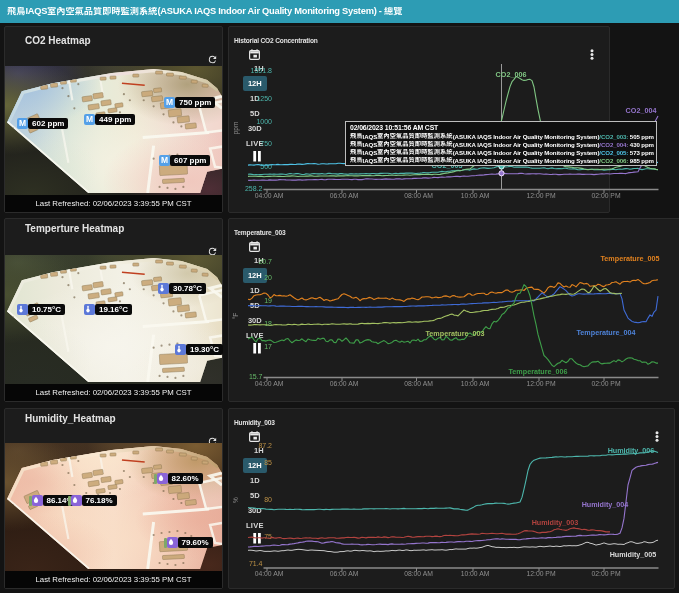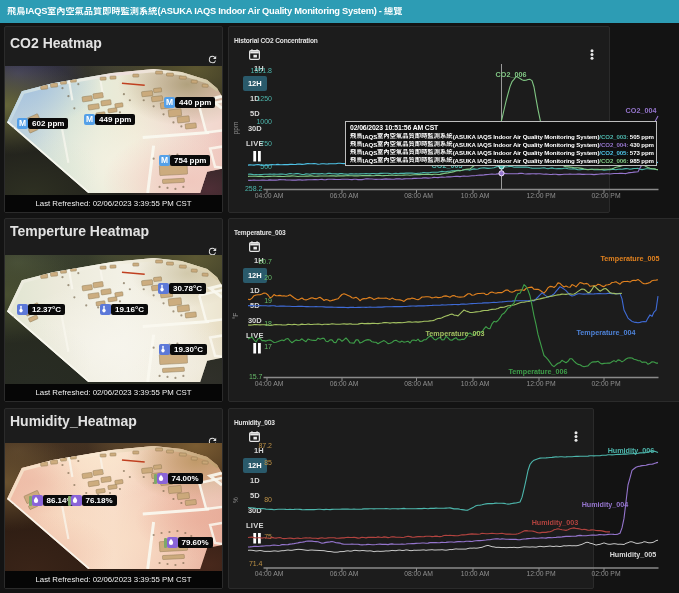--- a/index.html
+++ b/index.html
@@ -1,18 +1,18 @@
 <!DOCTYPE html>
 <html><head><meta charset="utf-8"><style>
 * { margin:0; padding:0; box-sizing:border-box; }
 html,body { width:679px; height:593px; background:#131313; font-family:"Liberation Sans",sans-serif; overflow:hidden; }
 #header { position:absolute; left:0; top:0; width:679px; height:23px; background:#2D9CB4; color:#fff;
   font-size:9.3px; font-weight:bold; line-height:23px; padding-left:7px; letter-spacing:-0.25px; white-space:nowrap; }
 .panel { position:absolute; background:#1C1C1C; border:1px solid #2B2B2B; border-radius:2px; }
-.ptitle { position:absolute; left:5px; top:8px; font-size:14px; font-weight:bold; color:#E2E2E2; }
+.ptitle { position:absolute; left:20px; top:8px; font-size:10px; font-weight:bold; color:#E2E2E2; }
 .ricon { position:absolute; right:4px; top:27px; }
 .himg { position:absolute; left:0; right:0; overflow:hidden; }
 .lastbar { position:absolute; left:0; right:0; bottom:0; height:17px; background:#060606; color:#F0F0F0;
   font-size:7.8px; text-align:center; line-height:17px; }
 .hl { position:absolute; display:flex; height:11px; }
 .sliv { width:2.5px; height:10px; margin-top:0.5px; background:#7FA868; border-radius:1px; flex:none; }
 .mi { width:11px; height:11px; border-radius:2px; color:#fff; font-size:8.5px; font-weight:bold; text-align:center; line-height:11px; flex:none; }
 .pill { background:#0A0A0A; color:#fff; font-size:8px; font-weight:bold; line-height:11px; padding:0 4px; border-radius:2px; white-space:nowrap; }
 .toolbar { position:absolute; left:12px; top:21px; height:14px; display:flex; align-items:center;flex-direction:column; }
 .tbi { display:flex; align-items:center; }
@@ -214,25 +214,25 @@
   <div class="hl" style="left:12px;top:91px">
       <div class="mi" style="background:#54A0E8">M</div>
       <div class="pill">602 ppm</div>
     </div>
     <div class="hl" style="left:79px;top:87px">
       <div class="mi" style="background:#54A0E8">M</div>
       <div class="pill">449 ppm</div>
     </div>
     <div class="hl" style="left:159px;top:70px">
       <div class="mi" style="background:#54A0E8">M</div>
-      <div class="pill">440 ppm</div>
+      <div class="pill">750 ppm</div>
     </div>
     <div class="hl" style="left:154px;top:128px">
       <div class="mi" style="background:#54A0E8">M</div>
-      <div class="pill">754 ppm</div>
+      <div class="pill">607 ppm</div>
     </div>
   <div class="lastbar">Last Refreshed: 02/06/2023 3:39:55 PM CST</div>
 </div>
 <div class="panel" style="left:4px;top:218px;width:219px;height:184px">
   <div class="ptitle" style="top:4px">Temperture Heatmap</div>
   <div class="ricon">
       <svg width="11" height="11" viewBox="0 0 24 24">
         <path fill="#E0E0E0" d="M17.65 6.35A7.96 7.96 0 0 0 12 4a8 8 0 1 0 7.73 10h-2.08A6 6 0 1 1 12 6c1.66 0 3.14.69 4.22 1.78L13 11h7V4l-2.35 2.35z"></path>
       </svg>
     </div>
@@ -382,39 +382,39 @@
           <circle cx="74" cy="18" r="1.1" fill="#6b5a40" opacity="0.6"></circle>
 </g>
       </svg>
     </div>
   <div class="hl" style="left:12px;top:85px">
       <div class="mi" style="background:#5C78D8;padding-top:1px">
         <svg width="8" height="8" viewBox="0 0 24 24">
           <path fill="#fff" d="M15 13V5a3 3 0 0 0-6 0v8a5 5 0 1 0 6 0zm-3-9a1 1 0 0 1 1 1v7h-2V5a1 1 0 0 1 1-1z"></path>
         </svg>
       </div>
-      <div class="pill">12.37°C</div>
-    </div>
-    <div class="hl" style="left:95px;top:85px">
+      <div class="pill">10.75°C</div>
+    </div>
+    <div class="hl" style="left:79px;top:85px">
       <div class="mi" style="background:#5C78D8;padding-top:1px">
         <svg width="8" height="8" viewBox="0 0 24 24">
           <path fill="#fff" d="M15 13V5a3 3 0 0 0-6 0v8a5 5 0 1 0 6 0zm-3-9a1 1 0 0 1 1 1v7h-2V5a1 1 0 0 1 1-1z"></path>
         </svg>
       </div>
       <div class="pill">19.16°C</div>
     </div>
     <div class="hl" style="left:153px;top:64px">
       <div class="mi" style="background:#5C78D8;padding-top:1px">
         <svg width="8" height="8" viewBox="0 0 24 24">
           <path fill="#fff" d="M15 13V5a3 3 0 0 0-6 0v8a5 5 0 1 0 6 0zm-3-9a1 1 0 0 1 1 1v7h-2V5a1 1 0 0 1 1-1z"></path>
         </svg>
       </div>
       <div class="pill">30.78°C</div>
     </div>
-    <div class="hl" style="left:154px;top:125px">
+    <div class="hl" style="left:170px;top:125px">
       <div class="mi" style="background:#5C78D8;padding-top:1px">
         <svg width="8" height="8" viewBox="0 0 24 24">
           <path fill="#fff" d="M15 13V5a3 3 0 0 0-6 0v8a5 5 0 1 0 6 0zm-3-9a1 1 0 0 1 1 1v7h-2V5a1 1 0 0 1 1-1z"></path>
         </svg>
       </div>
       <div class="pill">19.30°C</div>
     </div>
   <div class="lastbar">Last Refreshed: 02/06/2023 3:39:55 PM CST</div>
 </div>
 <div class="panel" style="left:4px;top:408px;width:219px;height:181px">
@@ -599,21 +599,21 @@
       </div>
       <div class="pill">76.18%</div>
     </div>
     <div class="hl" style="left:149px;top:64px">
       <div class="sliv"></div>
       <div class="mi" style="background:#8A64D8;padding-top:1px">
         <svg width="8" height="8" viewBox="0 0 24 24">
           <path fill="#fff" d="M12 2.5S5.5 10.2 5.5 14.5a6.5 6.5 0 0 0 13 0C18.5 10.2 12 2.5 12 2.5z"></path>
         </svg>
       </div>
-      <div class="pill">74.00%</div>
+      <div class="pill">82.60%</div>
     </div>
     <div class="hl" style="left:159px;top:128px">
       <div class="sliv"></div>
       <div class="mi" style="background:#8A64D8;padding-top:1px">
         <svg width="8" height="8" viewBox="0 0 24 24">
           <path fill="#fff" d="M12 2.5S5.5 10.2 5.5 14.5a6.5 6.5 0 0 0 13 0C18.5 10.2 12 2.5 12 2.5z"></path>
         </svg>
       </div>
       <div class="pill">79.60%</div>
     </div>
@@ -740,21 +740,21 @@
       <path d="M248.0,299.3 L250.0,299.6 L252.0,298.1 L254.0,295.7 L256.0,295.0 L258.0,294.7 L260.0,294.8 L262.0,294.0 L264.0,293.0 L266.0,293.3 L268.0,295.0 L270.0,297.8 L272.0,296.9 L274.0,294.6 L276.0,295.7 L278.0,295.6 L280.0,295.4 L282.0,296.0 L284.0,295.8 L286.0,296.2 L288.0,295.7 L290.0,294.7 L292.0,296.2 L294.0,297.8 L296.0,298.9 L298.0,299.9 L300.0,299.1 L302.0,298.0 L304.0,299.5 L306.0,299.9 L308.0,299.2 L310.0,298.4 L312.0,297.8 L314.0,298.4 L316.0,298.9 L318.0,298.1 L320.0,297.2 L322.0,298.7 L324.0,300.5 L326.0,299.5 L328.0,300.0 L330.0,301.1 L332.0,300.4 L334.0,299.9 L336.0,299.3 L338.0,298.8 L340.0,296.5 L342.0,294.5 L344.0,293.8 L346.0,294.6 L348.0,295.4 L350.0,296.3 L352.0,297.8 L354.0,298.1 L356.0,297.3 L358.0,298.6 L360.0,300.7 L362.0,299.1 L364.0,298.6 L366.0,298.8 L368.0,297.9 L370.0,297.4 L372.0,298.2 L374.0,299.6 L376.0,298.7 L378.0,297.9 L380.0,298.3 L382.0,298.3 L384.0,298.3 L386.0,298.1 L388.0,298.8 L390.0,299.4 L392.0,298.1 L394.0,299.1 L396.0,299.8 L398.0,299.7 L400.0,299.9 L402.0,300.5 L404.0,301.4 L406.0,299.8 L408.0,298.7 L410.0,298.9 L412.0,298.1 L414.0,298.5 L416.0,299.3 L418.0,299.8 L420.0,298.7 L422.0,297.0 L424.0,297.0 L426.0,296.7 L428.0,296.7 L430.0,297.0 L432.0,297.9 L434.0,297.5 L436.0,297.0 L438.0,297.6 L440.0,297.5 L442.0,297.0 L444.0,296.1 L446.0,295.9 L448.0,296.5 L450.0,297.3 L452.0,295.9 L454.0,295.6 L456.0,296.5 L458.0,296.9 L460.0,297.1 L462.0,297.0 L464.0,296.8 L466.0,295.2 L468.0,293.7 L470.0,293.8 L472.0,295.2 L474.0,295.0 L476.0,294.0 L478.0,293.5 L480.0,293.5 L482.0,293.2 L484.0,293.3 L486.0,294.6 L488.0,294.2 L490.0,292.6 L492.0,292.0 L494.0,292.8 L496.0,293.2 L498.0,292.6 L500.0,292.6 L502.0,292.6 L504.0,291.2 L506.0,290.1 L508.0,290.1 L510.0,291.8 L512.0,292.2 L514.0,291.4 L516.0,290.3 L518.0,290.2 L520.0,290.0 L522.0,289.8 L524.0,290.5 L526.0,288.5 L528.0,287.7 L530.0,287.4 L532.0,287.1 L534.0,289.3 L536.0,289.4 L538.0,289.3 L540.0,290.3 L542.0,291.7 L544.0,293.1 L546.0,290.9 L548.0,287.8 L550.0,286.4 L552.0,286.6 L554.0,287.5 L556.0,285.8 L558.0,282.9 L560.0,283.3 L562.0,285.4 L564.0,287.0 L566.0,286.1 L568.0,287.0 L570.0,287.3 L572.0,284.6 L574.0,285.4 L576.0,286.9 L578.0,284.7 L580.0,282.5 L582.0,283.1 L584.0,284.1 L586.0,283.4 L588.0,284.0 L590.0,286.3 L592.0,286.0 L594.0,285.8 L596.0,285.9 L598.0,284.2 L600.0,284.7 L602.0,286.1 L604.0,286.6 L606.0,285.0 L608.0,284.7 L610.0,284.2 L612.0,282.5 L614.0,282.3 L616.0,281.7 L618.0,283.1 L620.0,284.2 L622.0,282.1 L624.0,281.5 L626.0,281.5 L628.0,281.4 L630.0,282.1 L632.0,280.6 L634.0,280.3 L636.0,280.6 L638.0,279.5 L640.0,280.9 L642.0,282.7 L644.0,283.8 L646.0,283.6 L648.0,283.1 L650.0,282.5 L652.0,280.7 L654.0,280.3 L656.0,280.1 L658.0,279.7" fill="none" stroke="#E2821F" stroke-width="1.1" stroke-linejoin="round"></path>
       <path d="M248.0,305.6 L250.0,305.6 L252.0,305.6 L254.0,305.7 L256.0,305.8 L258.0,305.7 L260.0,305.5 L262.0,305.8 L264.0,305.8 L266.0,305.8 L268.0,306.0 L270.0,305.9 L272.0,305.8 L274.0,305.8 L276.0,306.1 L278.0,306.2 L280.0,306.1 L282.0,306.1 L284.0,306.1 L286.0,306.2 L288.0,306.2 L290.0,306.3 L292.0,306.5 L294.0,306.5 L296.0,306.5 L298.0,306.4 L300.0,306.4 L302.0,306.4 L304.0,306.5 L306.0,306.6 L308.0,306.5 L310.0,306.7 L312.0,306.8 L314.0,306.7 L316.0,306.6 L318.0,306.7 L320.0,306.7 L322.0,306.8 L324.0,306.9 L326.0,307.1 L328.0,307.1 L330.0,307.0 L332.0,307.1 L334.0,307.2 L336.0,307.2 L338.0,307.4 L340.0,307.4 L342.0,307.4 L344.0,307.4 L346.0,307.5 L348.0,307.6 L350.0,307.4 L352.0,307.2 L354.0,307.4 L356.0,307.5 L358.0,307.4 L360.0,307.4 L362.0,307.3 L364.0,307.2 L366.0,307.4 L368.0,307.3 L370.0,307.1 L372.0,307.2 L374.0,307.3 L376.0,307.2 L378.0,307.1 L380.0,307.1 L382.0,307.1 L384.0,306.9 L386.0,306.8 L388.0,306.8 L390.0,306.8 L392.0,306.8 L394.0,306.6 L396.0,306.6 L398.0,306.6 L400.0,306.5 L402.0,306.6 L404.0,306.5 L406.0,306.5 L408.0,306.2 L410.0,306.1 L412.0,306.0 L414.0,306.0 L416.0,306.1 L418.0,305.9 L420.0,305.8 L422.0,305.9 L424.0,305.9 L426.0,305.8 L428.0,305.6 L430.0,305.5 L432.0,305.4 L434.0,305.2 L436.0,305.2 L438.0,305.3 L440.0,305.2 L442.0,304.9 L444.0,305.0 L446.0,305.0 L448.0,304.8 L450.0,304.8 L452.0,304.6 L454.0,304.5 L456.0,304.5 L458.0,304.6 L460.0,304.4 L462.0,304.0 L464.0,304.1 L466.0,304.2 L468.0,304.0 L470.0,303.8 L472.0,303.6 L474.0,303.5 L476.0,303.5 L478.0,303.3 L480.0,303.2 L482.0,303.1 L484.0,302.9 L486.0,302.9 L488.0,302.9 L490.0,302.7 L492.0,302.5 L494.0,302.4 L496.0,302.5 L498.0,302.2 L500.0,302.0 L502.0,301.9 L504.0,301.7 L506.0,301.5 L508.0,301.3 L510.0,301.2 L512.0,301.1 L514.0,300.9 L516.0,300.8 L518.0,300.7 L520.0,300.8 L522.0,300.7 L524.0,300.7 L526.0,300.8 L528.0,300.7 L530.0,300.6 L532.0,300.6 L534.0,300.9 L536.0,299.0 L538.0,297.0 L540.0,294.9 L542.0,292.8 L544.0,294.4 L546.0,295.9 L548.0,297.3 L550.0,296.2 L552.0,295.2 L554.0,294.0 L556.0,291.4 L558.0,289.1 L560.0,286.7 L562.0,287.8 L564.0,289.1 L566.0,290.6 L568.0,292.8 L570.0,295.1 L572.0,296.1 L574.0,295.4 L576.0,294.5 L578.0,293.8 L580.0,293.8 L582.0,294.0 L584.0,294.1 L586.0,294.0 L588.0,293.9 L590.0,293.9 L592.0,294.0 L594.0,293.9 L596.0,293.7 L598.0,293.5 L600.0,293.6 L602.0,293.7 L604.0,293.8 L606.0,293.7 L608.0,293.4 L610.0,293.4 L612.0,293.6 L614.0,293.6 L616.0,293.6 L618.0,293.6 L620.0,293.4 L622.0,298.9 L624.0,310.0 L626.0,314.1 L628.0,318.1 L630.0,319.8 L632.0,321.4 L634.0,322.1 L636.0,322.4 L638.0,322.8 L640.0,322.4 L642.0,321.8 L644.0,321.5 L646.0,321.8 L648.0,318.1 L650.0,314.9 L652.0,316.4 L654.0,312.1 L656.0,310.2 L658.0,296.2" fill="none" stroke="#3F6BD6" stroke-width="1.1" stroke-linejoin="round"></path>
       <path d="M248.0,325.0 L250.0,325.1 L252.0,325.0 L254.0,324.6 L256.0,324.5 L258.0,324.7 L260.0,324.9 L262.0,324.7 L264.0,324.7 L266.0,324.7 L268.0,325.0 L270.0,325.2 L272.0,325.2 L274.0,324.8 L276.0,324.6 L278.0,324.7 L280.0,324.7 L282.0,324.9 L284.0,325.0 L286.0,325.0 L288.0,324.4 L290.0,324.5 L292.0,324.8 L294.0,324.4 L296.0,324.5 L298.0,325.0 L300.0,324.6 L302.0,324.1 L304.0,324.5 L306.0,324.5 L308.0,324.0 L310.0,324.4 L312.0,324.5 L314.0,324.2 L316.0,324.3 L318.0,324.0 L320.0,324.3 L322.0,324.7 L324.0,324.2 L326.0,324.2 L328.0,324.4 L330.0,324.2 L332.0,323.8 L334.0,324.0 L336.0,324.3 L338.0,324.2 L340.0,324.3 L342.0,324.0 L344.0,323.8 L346.0,324.1 L348.0,324.1 L350.0,323.8 L352.0,324.1 L354.0,324.3 L356.0,324.2 L358.0,324.1 L360.0,323.6 L362.0,323.3 L364.0,323.6 L366.0,323.6 L368.0,323.4 L370.0,323.6 L372.0,323.4 L374.0,323.2 L376.0,323.5 L378.0,323.6 L380.0,323.3 L382.0,323.0 L384.0,322.6 L386.0,322.5 L388.0,322.7 L390.0,323.1 L392.0,322.8 L394.0,322.6 L396.0,322.9 L398.0,322.6 L400.0,322.6 L402.0,322.8 L404.0,322.5 L406.0,322.2 L408.0,321.9 L410.0,321.9 L412.0,322.3 L414.0,322.0 L416.0,321.9 L418.0,322.1 L420.0,321.9 L422.0,321.7 L424.0,321.3 L426.0,321.3 L428.0,321.3 L430.0,320.9 L432.0,320.7 L434.0,320.4 L436.0,319.2 L438.0,318.5 L440.0,318.4 L442.0,317.7 L444.0,316.8 L446.0,316.0 L448.0,315.4 L450.0,314.5 L452.0,314.1 L454.0,315.1 L456.0,315.3 L458.0,315.9 L460.0,313.9 L462.0,311.8 L464.0,310.0 L466.0,311.0 L468.0,311.6 L470.0,312.5 L472.0,312.5 L474.0,312.2 L476.0,311.9 L478.0,311.7 L480.0,311.5 L482.0,310.9 L484.0,310.5 L486.0,310.5 L488.0,310.4 L490.0,309.8 L492.0,309.4 L494.0,309.3 L496.0,309.1 L498.0,308.4 L500.0,307.4 L502.0,307.4 L504.0,307.3 L506.0,306.4 L508.0,305.7 L510.0,305.6 L512.0,305.3 L514.0,305.0 L516.0,304.3 L518.0,303.5 L520.0,302.8 L522.0,302.3 L524.0,302.2 L526.0,301.7 L528.0,301.5 L530.0,301.1 L532.0,300.2 L534.0,300.1 L536.0,299.8 L538.0,299.3 L540.0,298.9 L542.0,298.4 L544.0,297.9 L546.0,297.5 L548.0,296.8 L550.0,296.4 L552.0,296.1 L554.0,295.7 L556.0,295.3 L558.0,294.9 L560.0,294.6 L562.0,294.1 L564.0,294.2 L566.0,294.4 L568.0,294.0 L570.0,293.8 L572.0,294.2 L574.0,294.0 L576.0,292.9 L578.0,291.4 L580.0,290.1 L582.0,289.0 L584.0,289.2 L586.0,290.8 L588.0,292.7 L590.0,292.1 L592.0,289.4 L594.0,285.9 L596.0,287.6 L598.0,289.5 L600.0,291.2 L602.0,290.0 L604.0,288.7 L606.0,288.6 L608.0,290.5 L610.0,292.6 L612.0,293.2 L614.0,293.4 L616.0,293.9 L618.0,293.8 L620.0,293.5 L622.0,293.2" fill="none" stroke="#A3C162" stroke-width="1.1" stroke-linejoin="round"></path>
       <path d="M248.0,338.9 L250.0,338.0 L252.0,336.9 L254.0,339.8 L256.0,342.0 L258.0,338.7 L260.0,338.1 L262.0,340.6 L264.0,340.6 L266.0,341.1 L268.0,340.3 L270.0,340.0 L272.0,341.1 L274.0,342.5 L276.0,342.2 L278.0,341.5 L280.0,340.7 L282.0,340.0 L284.0,340.6 L286.0,339.0 L288.0,338.5 L290.0,340.8 L292.0,342.8 L294.0,341.3 L296.0,339.9 L298.0,340.5 L300.0,340.3 L302.0,338.8 L304.0,340.6 L306.0,341.7 L308.0,339.0 L310.0,339.8 L312.0,340.3 L314.0,340.4 L316.0,340.5 L318.0,338.1 L320.0,339.3 L322.0,338.4 L324.0,338.3 L326.0,341.3 L328.0,341.7 L330.0,339.9 L332.0,339.9 L334.0,342.4 L336.0,342.6 L338.0,339.1 L340.0,339.3 L342.0,341.3 L344.0,339.7 L346.0,338.0 L348.0,340.1 L350.0,342.8 L352.0,343.0 L354.0,343.1 L356.0,339.9 L358.0,339.8 L360.0,343.1 L362.0,342.2 L364.0,341.0 L366.0,340.1 L368.0,339.6 L370.0,340.0 L372.0,341.8 L374.0,342.1 L376.0,342.3 L378.0,343.7 L380.0,342.5 L382.0,341.6 L384.0,340.6 L386.0,341.9 L388.0,343.6 L390.0,343.3 L392.0,342.4 L394.0,340.8 L396.0,340.2 L398.0,341.4 L400.0,342.2 L402.0,341.1 L404.0,342.3 L406.0,341.8 L408.0,341.2 L410.0,343.0 L412.0,340.2 L414.0,340.0 L416.0,340.8 L418.0,339.1 L420.0,341.4 L422.0,341.2 L424.0,339.8 L426.0,339.7 L428.0,337.7 L430.0,336.0 L432.0,336.9 L434.0,339.2 L436.0,339.9 L438.0,338.3 L440.0,337.5 L442.0,339.9 L444.0,339.7 L446.0,336.4 L448.0,337.8 L450.0,339.9 L452.0,340.3 L454.0,338.7 L456.0,337.7 L458.0,339.8 L460.0,339.9 L462.0,339.2 L464.0,339.4 L466.0,337.4 L468.0,333.9 L470.0,332.9 L472.0,334.7 L474.0,335.4 L476.0,332.9 L478.0,331.3 L480.0,332.1 L482.0,332.1 L484.0,328.9 L486.0,326.7 L488.0,328.4 L490.0,328.6 L492.0,323.8 L494.0,321.3 L496.0,322.0 L498.0,320.5 L500.0,317.9 L502.0,314.4 L504.0,313.3 L506.0,310.9 L508.0,307.9 L510.0,307.2 L512.0,305.2 L514.0,303.1 L516.0,297.2 L518.0,293.6 L520.0,293.2 L522.0,289.6 L524.0,284.6 L526.0,286.5 L528.0,290.3 L530.0,295.8 L532.0,305.4 L534.0,315.8 L536.0,324.3 L538.0,334.4 L540.0,341.5 L542.0,348.6 L544.0,355.5 L546.0,357.3 L548.0,359.6 L550.0,362.4 L552.0,365.3 L554.0,366.6 L556.0,364.8 L558.0,363.2 L560.0,362.6 L562.0,360.3 L564.0,361.6 L566.0,362.7 L568.0,361.3 L570.0,358.7 L572.0,358.8 L574.0,361.1 L576.0,363.0 L578.0,364.4 L580.0,364.7 L582.0,366.0 L584.0,366.8 L586.0,366.2 L588.0,365.9 L590.0,363.6 L592.0,362.1 L594.0,361.9 L596.0,361.9 L598.0,361.3 L600.0,362.9 L602.0,363.9 L604.0,363.4 L606.0,363.3 L608.0,363.0 L610.0,363.1 L612.0,361.8 L614.0,360.6 L616.0,361.9 L618.0,359.9 L620.0,360.4 L622.0,361.9 L624.0,360.6 L626.0,359.0 L628.0,358.0 L630.0,357.8 L632.0,358.0 L634.0,359.2 L636.0,359.7 L638.0,360.6 L640.0,360.7 L642.0,362.4 L644.0,362.0 L646.0,362.2 L648.0,364.3 L650.0,363.2 L652.0,361.8 L654.0,362.0 L656.0,363.1 L658.0,363.1" fill="none" stroke="#3E9E49" stroke-width="1.1" stroke-linejoin="round"></path>
       <text x="630" y="261" fill="#E2821F" font-size="7.2" font-weight="bold" text-anchor="middle">Temperature_005</text>
       <text x="606" y="335" fill="#4E83D9" font-size="7.2" font-weight="bold" text-anchor="middle">Temperature_004</text>
       <text x="455" y="336" fill="#A3C162" font-size="7.2" font-weight="bold" text-anchor="middle">Temperature_003</text>
       <text x="538" y="374" fill="#3E9E49" font-size="7.2" font-weight="bold" text-anchor="middle">Temperature_006</text>
     </svg>
 </div>
-<div class="panel" style="left:228px;top:408px;width:366px;height:181px">
+<div class="panel" style="left:228px;top:408px;width:447px;height:181px">
   <div class="ptitle" style="left:5px;font-size:7.5px;letter-spacing:-0.2px;transform:scaleX(0.88);transform-origin:left top;margin-top:1px">Humidity_003</div>
   <div class="toolbar">
     <div class="tbi">
         <svg width="13" height="13" viewBox="0 0 24 24">
           <rect x="3" y="5" width="18" height="16" rx="2" fill="none" stroke="#E8E8E8" stroke-width="2.2"></rect>
           <path d="M4 6h16v4H4z" fill="#E8E8E8"></path>
           <rect x="6" y="2.5" width="2.5" height="3" fill="#E8E8E8"></rect>
           <rect x="15.5" y="2.5" width="2.5" height="3" fill="#E8E8E8"></rect>
           <rect x="10" y="12.5" width="6.5" height="5" fill="#E8E8E8"></rect>
         </svg>

